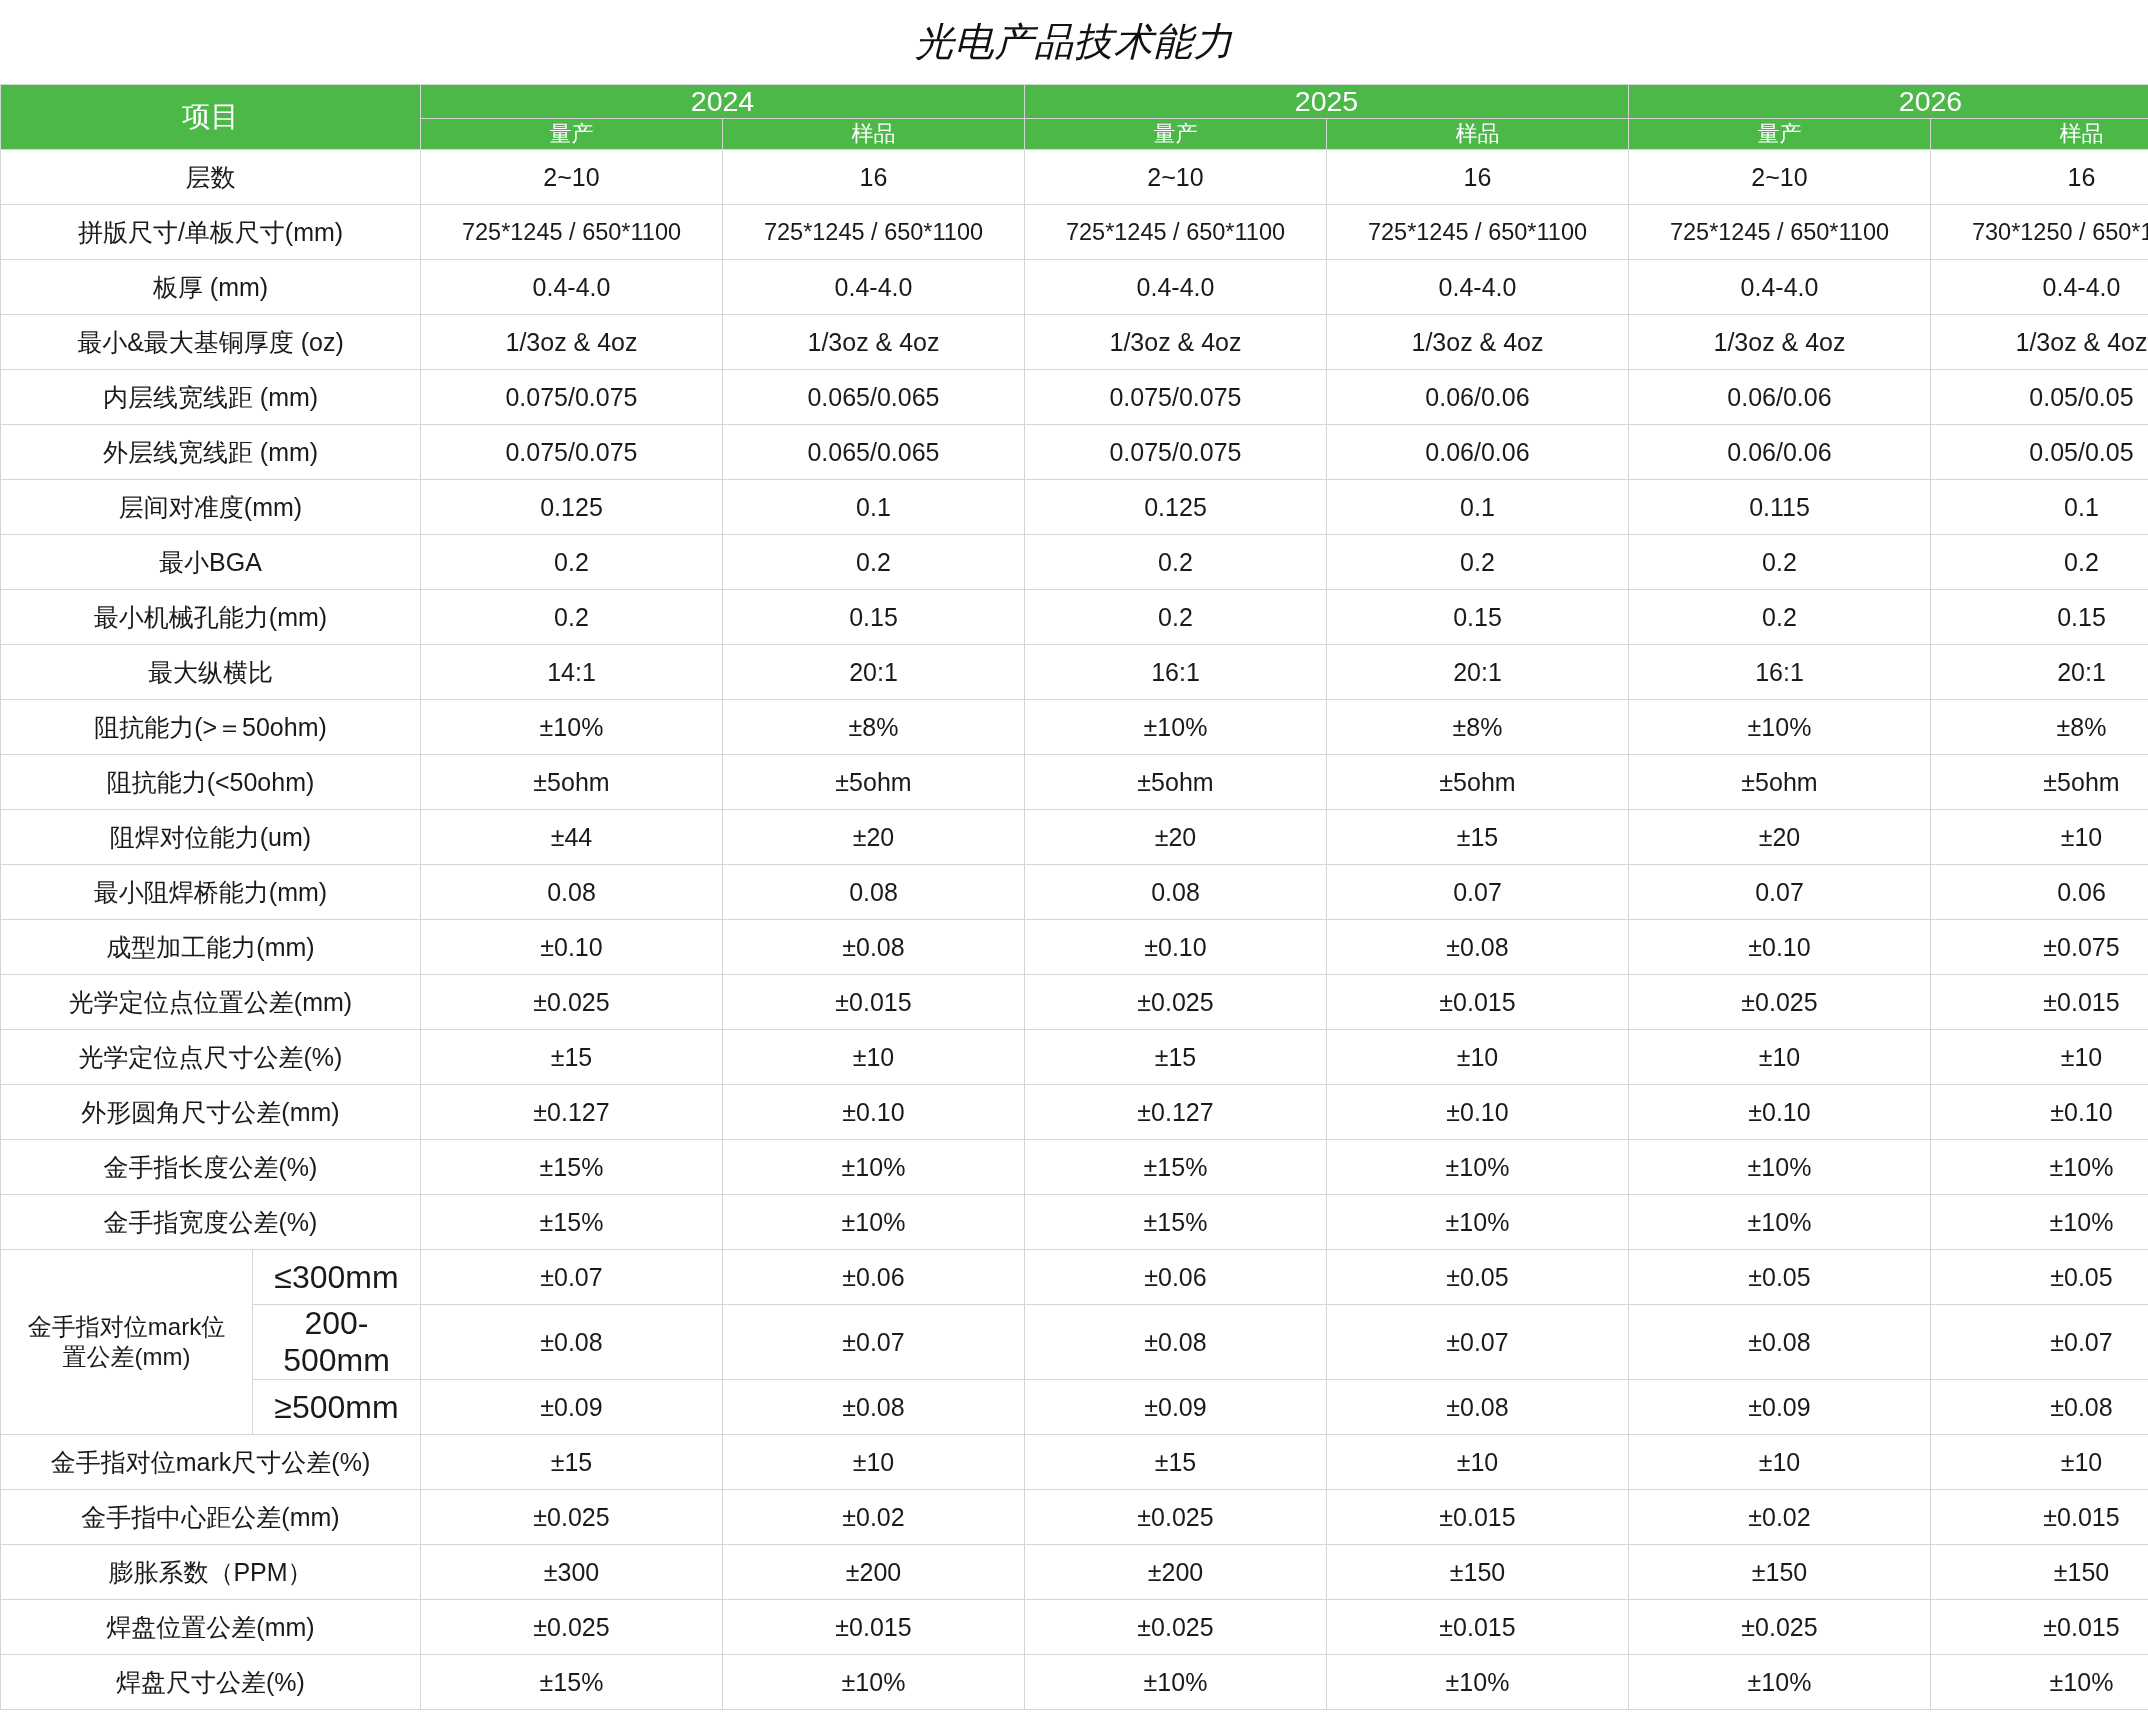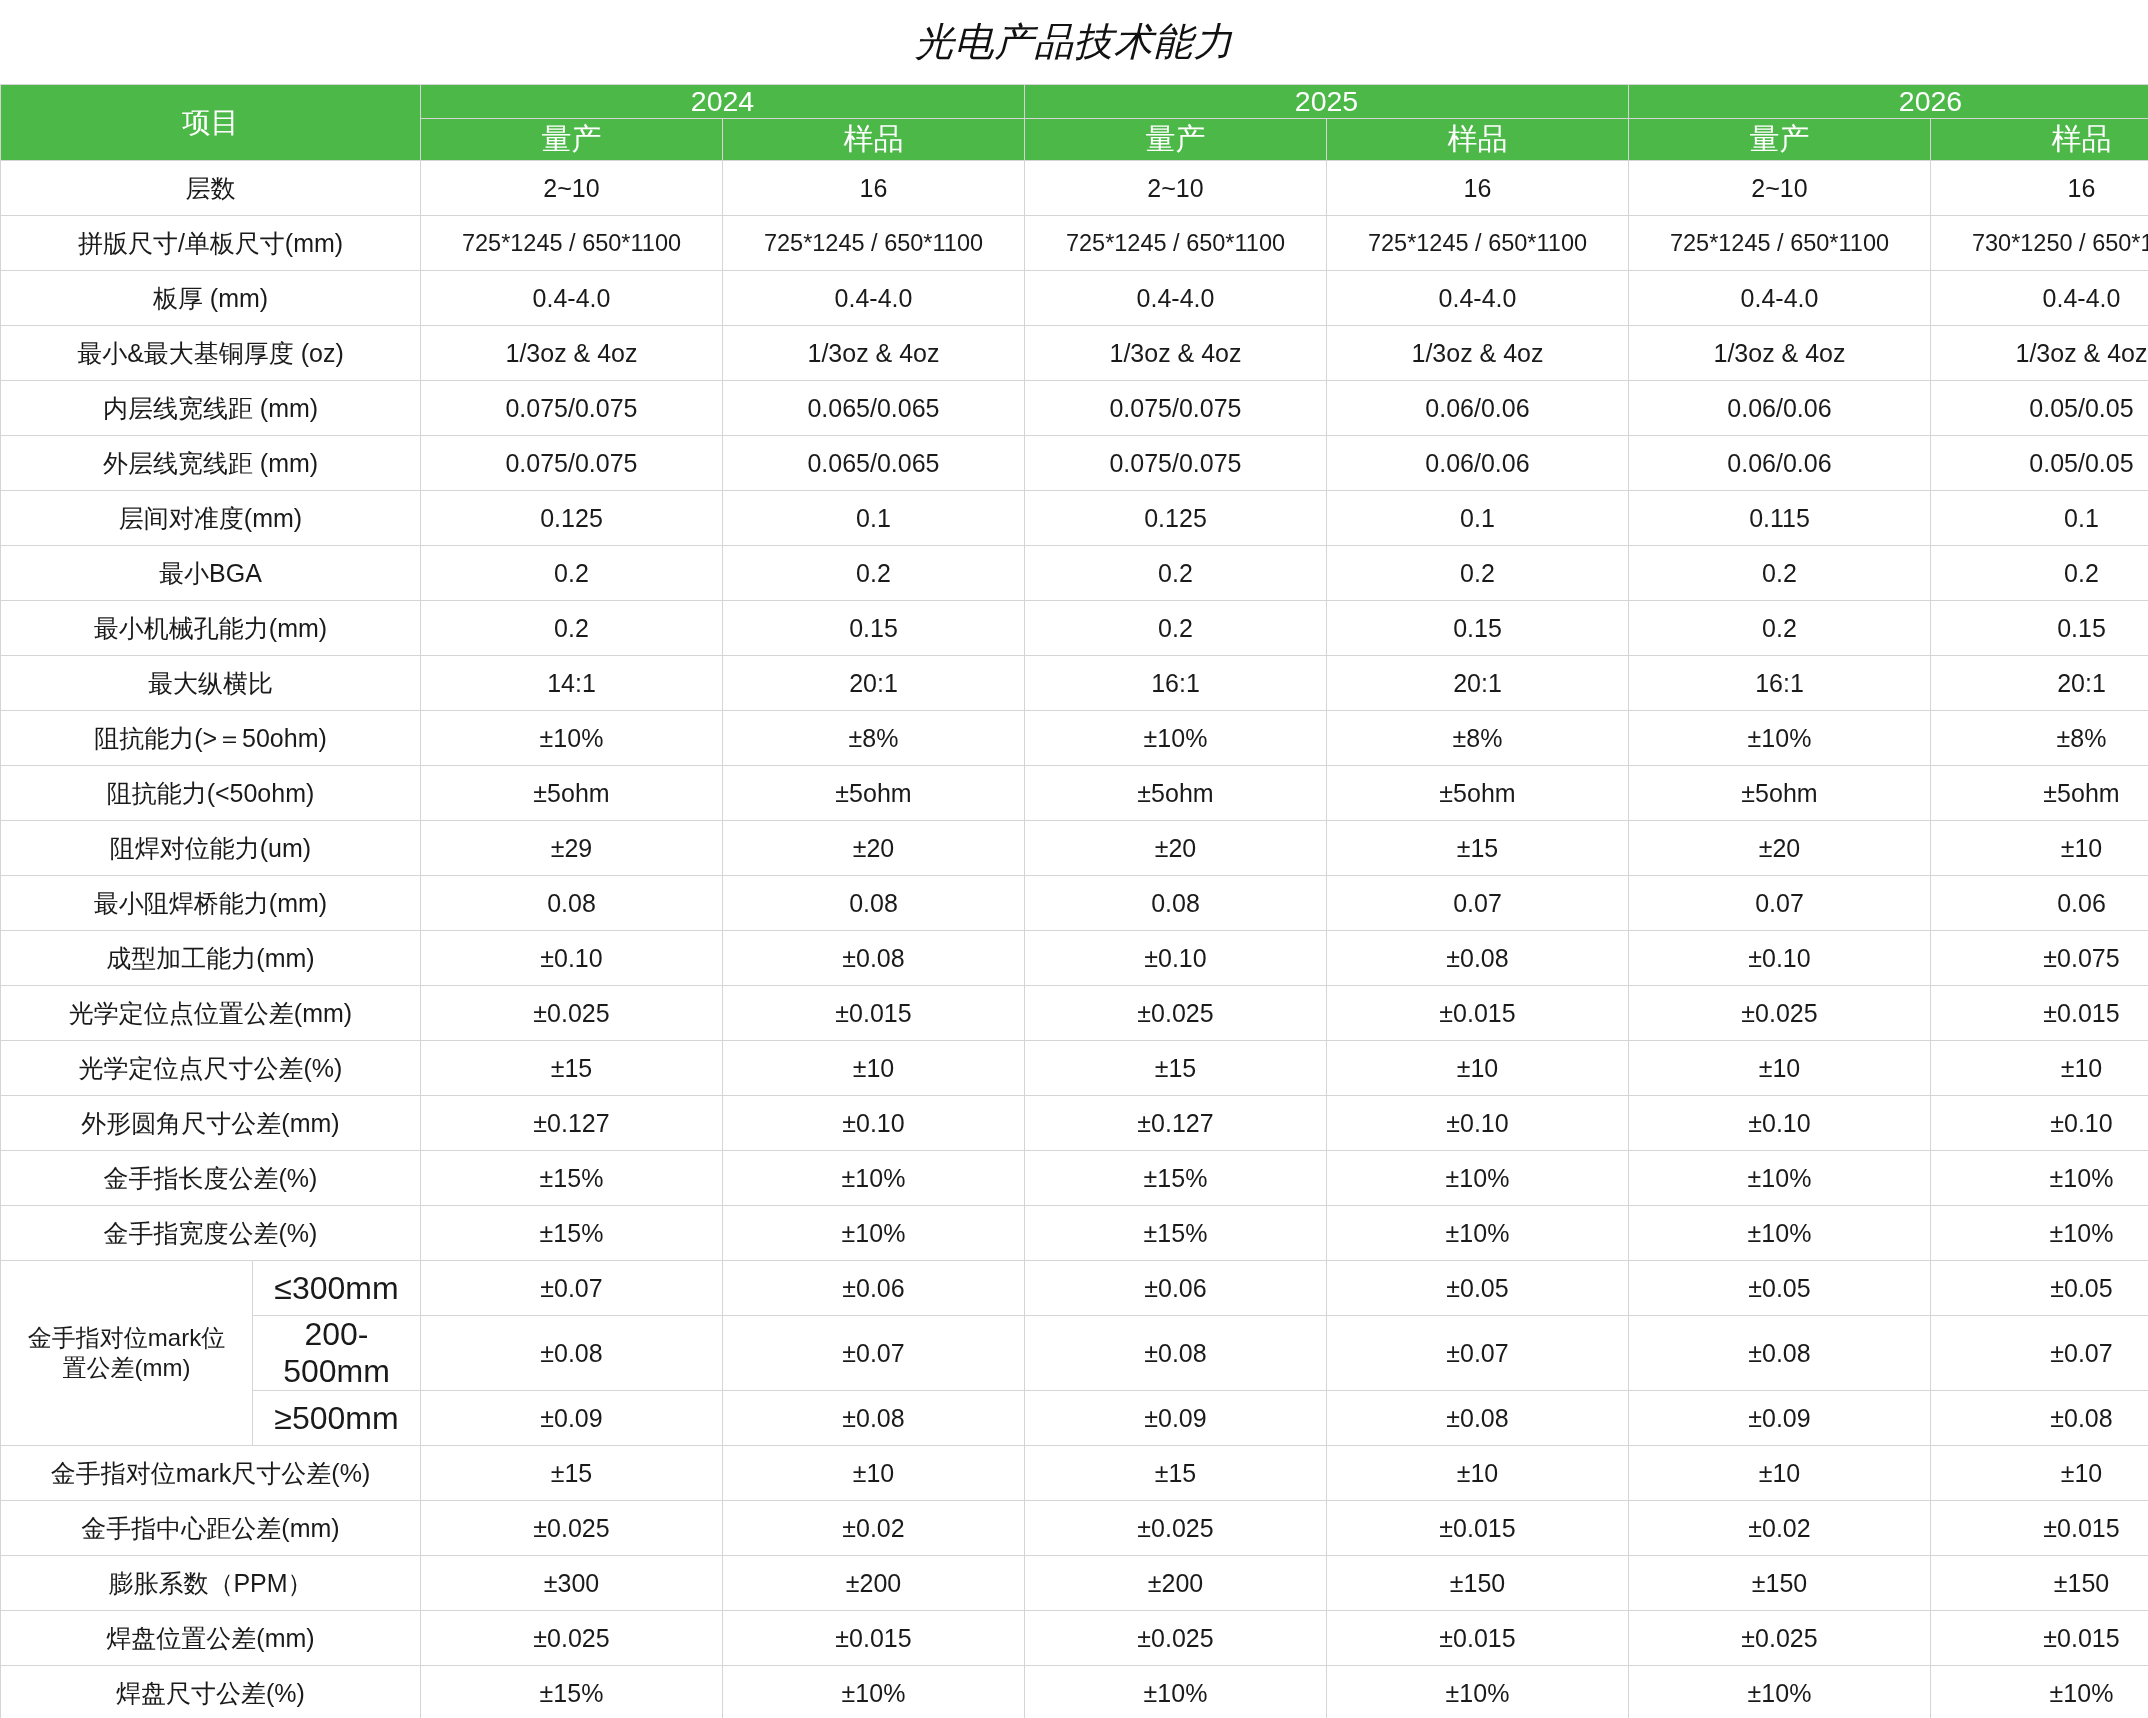--- a/index.html
+++ b/index.html
@@ -56,21 +56,21 @@
     border: 0.8px solid #ffffff;
   }
   thead th.item-head {
     font-size: 28.5px;
     background: #4cb848 !important;
   }
   thead th.year-head {
     font-size: 28.5px;
   }
   thead th.sub-head {
-    font-size: 30px;
+    font-size: 22px;
   }
   
   col.c-item    { width: 252px; }
   col.c-sub     { width: 168px; }
   col.c-data    { width: 302px; }
 
   tbody td.label {
     font-size: 25px;
     text-align: center;
     padding: 0 8.4px;
@@ -233,21 +233,21 @@
           <td class="label" colspan="2">阻抗能力(&lt;50ohm)</td>
           <td class="val">±5ohm</td>
           <td class="val">±5ohm</td>
           <td class="val">±5ohm</td>
           <td class="val">±5ohm</td>
           <td class="val">±5ohm</td>
           <td class="val">±5ohm</td>
         </tr>
         <tr>
           <td class="label" colspan="2">阻焊对位能力(um)</td>
-          <td class="val">±29</td>
+          <td class="val">±44</td>
           <td class="val">±20</td>
           <td class="val">±20</td>
           <td class="val">±15</td>
           <td class="val">±20</td>
           <td class="val">±10</td>
         </tr>
         <tr>
           <td class="label" colspan="2">最小阻焊桥能力(mm)</td>
           <td class="val">0.08</td>
           <td class="val">0.08</td>

